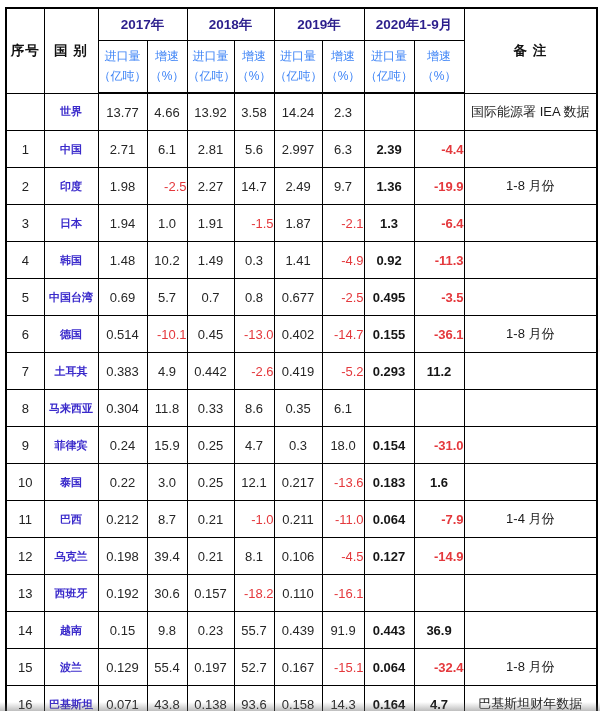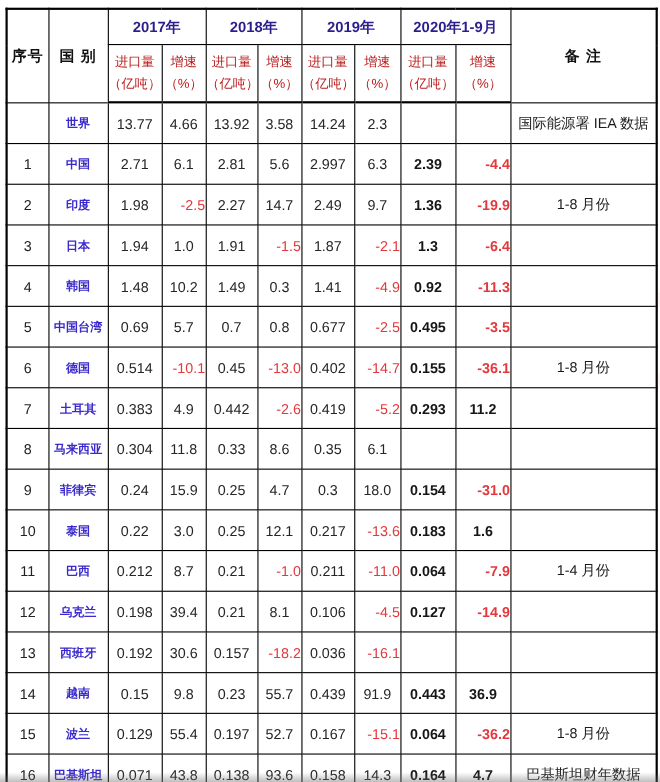--- a/index.html
+++ b/index.html
@@ -39,21 +39,21 @@
   col.c-i20    { width: 50px; }
   col.c-g20    { width: 50px; }
   col.c-rmk    { width: 133px; }
 
   tr.r-years th { height: 31px; }
   tr.r-sub   th { height: 51px; }
   tbody td      { height: 36px; }
 
   th.corner { font-size: 13.5px; font-weight: bold; color: #111; letter-spacing: 1px; }
   th.year   { font-size: 13.5px; font-weight: bold; color: var(--year-text, #2b1e8c); }
-  th.sub    { font-size: 12px; font-weight: normal; color: #b91c1c; line-height: 1.6; white-space: nowrap; }
+  th.sub    { font-size: 12px; font-weight: normal; color: #3b82f6; line-height: 1.6; white-space: nowrap; }
 
   td.seq     { font-size: 13px; color: #222; }
   td.country { font-size: 11px; font-weight: bold; color: var(--country-text, #3a2acb); white-space: nowrap; }
   td.num     { font-size: 13px; color: var(--number-text, #262626); }
   td.num.y2020 { font-weight: bold; color: #161616; }
   td.num.neg   { color: var(--negative-text, #e4383c); text-align: right; }
   td.num.y2020.neg { color: var(--negative-text, #e4383c); }
   td.remark  { font-size: 13px; color: #1a1a1a; text-align: left; padding-left: 1px; white-space: nowrap; }
 
   .watermark-text {
@@ -290,21 +290,21 @@
           <td class="num y2020 neg">-14.9</td>
           <td class="remark"></td>
         </tr>
         <tr>
           <td class="seq">13</td>
           <td class="country">西班牙</td>
           <td class="num">0.192</td>
           <td class="num">30.6</td>
           <td class="num">0.157</td>
           <td class="num neg">-18.2</td>
-          <td class="num">0.036</td>
+          <td class="num">0.110</td>
           <td class="num neg">-16.1</td>
           <td class="num y2020"></td>
           <td class="num y2020"></td>
           <td class="remark"></td>
         </tr>
         <tr>
           <td class="seq">14</td>
           <td class="country">越南</td>
           <td class="num">0.15</td>
           <td class="num">9.8</td>
@@ -319,21 +319,21 @@
         <tr>
           <td class="seq">15</td>
           <td class="country">波兰</td>
           <td class="num">0.129</td>
           <td class="num">55.4</td>
           <td class="num">0.197</td>
           <td class="num">52.7</td>
           <td class="num">0.167</td>
           <td class="num neg">-15.1</td>
           <td class="num y2020">0.064</td>
-          <td class="num y2020 neg">-36.2</td>
+          <td class="num y2020 neg">-32.4</td>
           <td class="remark">1-8 月份</td>
         </tr>
         <tr>
           <td class="seq">16</td>
           <td class="country">巴基斯坦</td>
           <td class="num">0.071</td>
           <td class="num">43.8</td>
           <td class="num">0.138</td>
           <td class="num">93.6</td>
           <td class="num">0.158</td>

